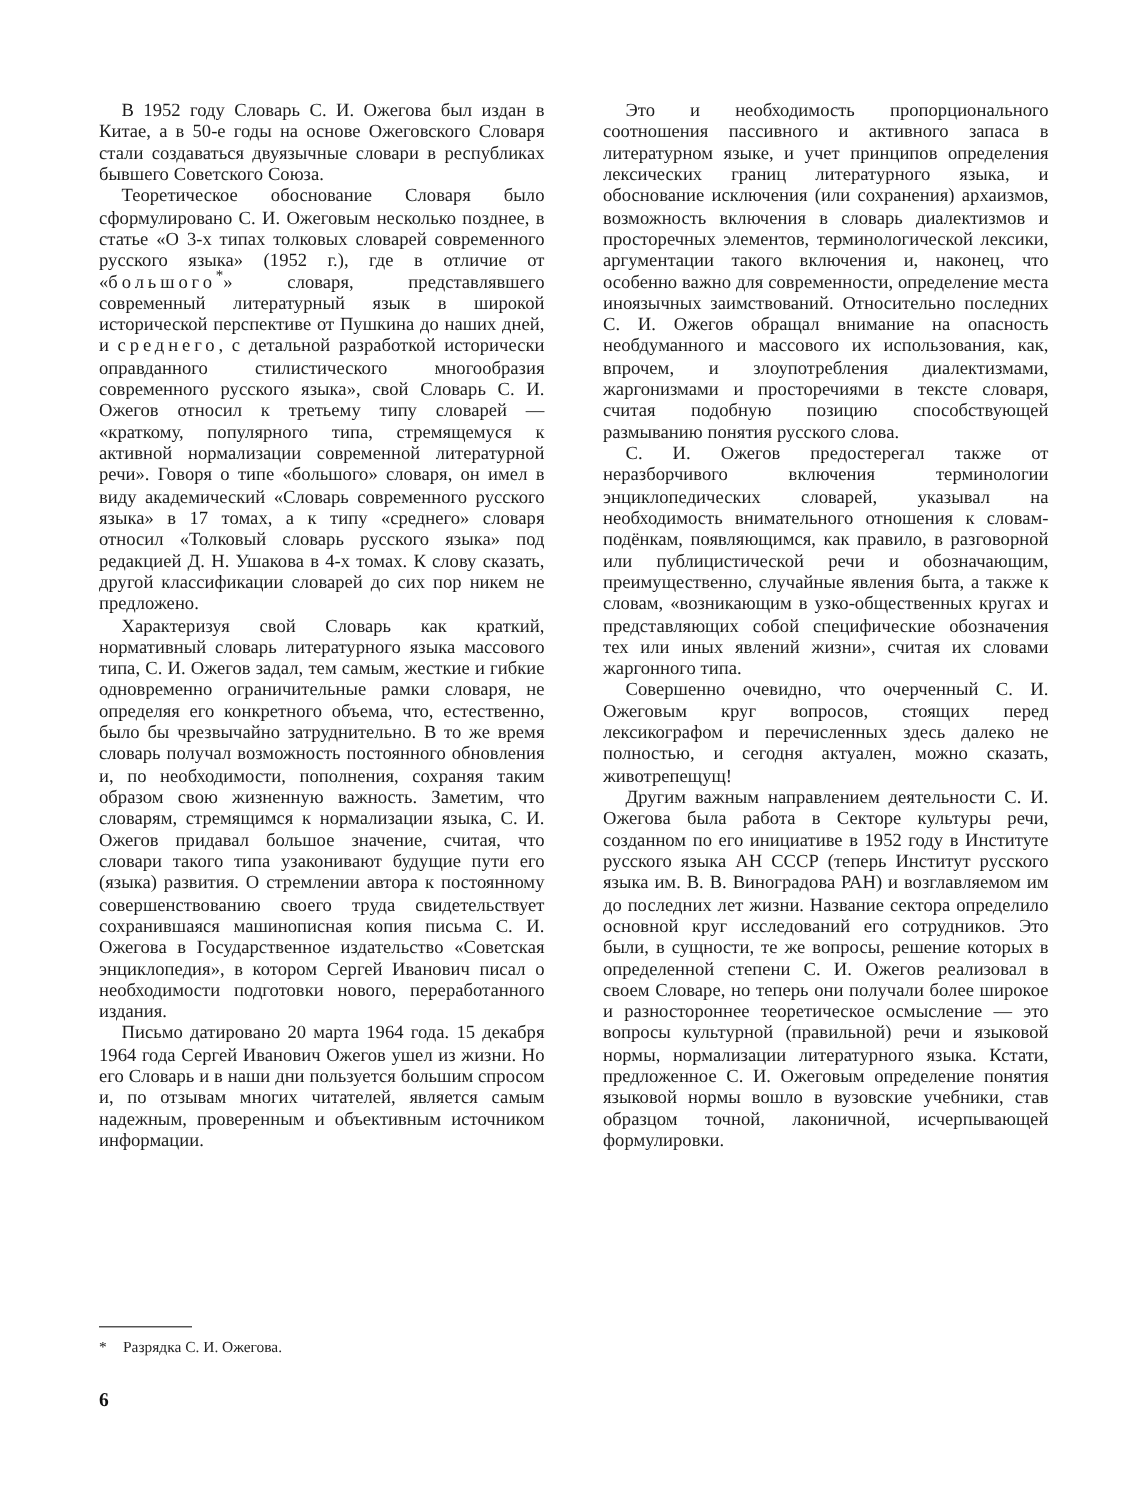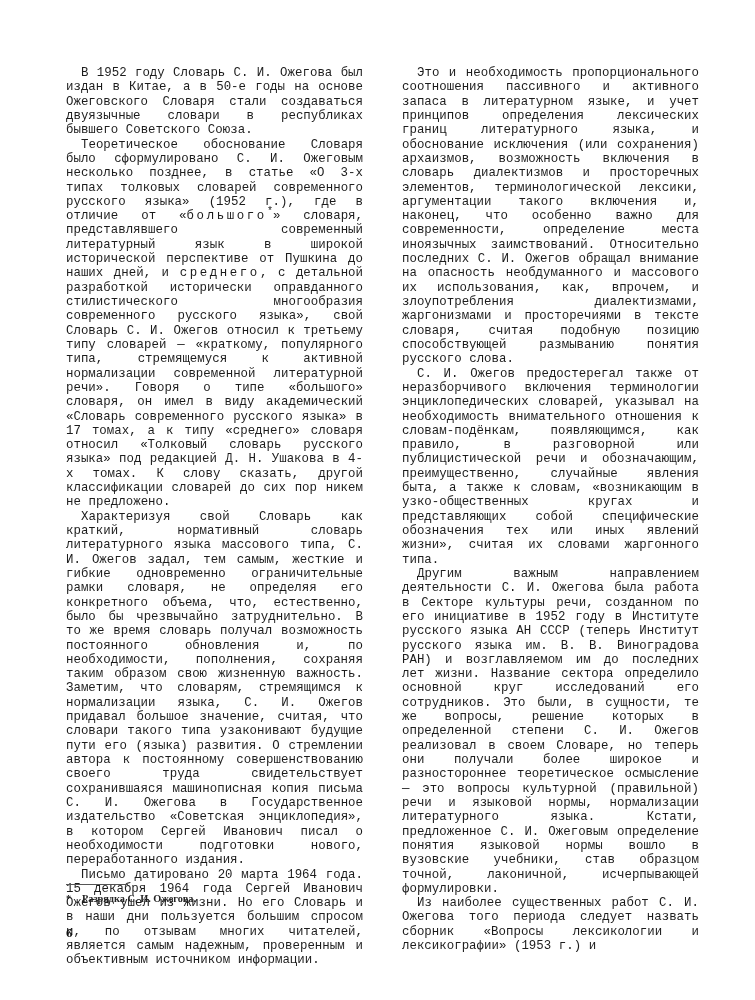--- a/index.html
+++ b/index.html
@@ -47,42 +47,40 @@
   .para {
     margin: 0;
     text-indent: 15px;
     text-align: justify;
     text-justify: inter-word;
     font-size: 12.4px;
     line-height: 14.32px;
     letter-spacing: 0.02px;
     word-spacing: 0.1px;
     hyphens: manual;
-    font-family: Liberation Mono, monospace;
   }
 
   
   .spaced {
     letter-spacing: 2.6px;
     margin-top: 28px;
   }
   .fn-marker {
     font-size: 10px;
     vertical-align: super;
     line-height: 0;
     letter-spacing: 0;
   }
 
   
   .footnote-block {
     position: absolute;
     left: 66px;
     top: 884px;
     width: 297px;
-    font-weight: bold;
   }
   .footnote-rule {
     width: 62px;
     height: 0;
     border-top: 1px solid #555555;
     margin: 0 0 7px 0;
   }
   .footnote {
     margin: 0;
     font-size: 10.3px;
@@ -117,22 +115,22 @@
     <div class="column column-left">
       <p class="para">В 1952 году Словарь С. И. Ожегова был издан в Китае, а в 50-е годы на основе Ожеговского Словаря стали создаваться двуязычные словари в республиках бывшего Советского Союза.</p>
       <p class="para">Теоретическое обоснование Словаря было сформулировано С. И. Ожеговым несколько позднее, в статье «О 3-х типах толковых словарей современного русского языка» (1952 г.), где в отличие от «<span class="spaced">большого</span><span class="fn-marker">*</span>» словаря, представлявшего современный литературный язык в широкой исторической перспективе от Пушкина до наших дней, и <span class="spaced">среднего</span>, с детальной разработкой исторически оправданного стилистического многообразия современного русского языка», свой Словарь С. И. Ожегов относил к третьему типу словарей — «краткому, популярного типа, стремящемуся к активной нормализации современной литературной речи». Говоря о типе «большого» словаря, он имел в виду академический «Словарь современного русского языка» в 17 томах, а к типу «среднего» словаря относил «Толковый словарь русского языка» под редакцией Д. Н. Ушакова в 4-х томах. К слову сказать, другой классификации словарей до сих пор никем не предложено.</p>
       <p class="para">Характеризуя свой Словарь как краткий, нормативный словарь литературного языка массового типа, С. И. Ожегов задал, тем самым, жесткие и гибкие одновременно ограничительные рамки словаря, не определяя его конкретного объема, что, естественно, было бы чрезвычайно затруднительно. В то же время словарь получал возможность постоянного обновления и, по необходимости, пополнения, сохраняя таким образом свою жизненную важность. Заметим, что словарям, стремящимся к нормализации языка, С. И. Ожегов придавал большое значение, считая, что словари такого типа узаконивают будущие пути его (языка) развития. О стремлении автора к постоянному совершенствованию своего труда свидетельствует сохранившаяся машинописная копия письма С. И. Ожегова в Государственное издательство «Советская энциклопедия», в котором Сергей Иванович писал о необходимости подготовки нового, переработанного издания.</p>
       <p class="para">Письмо датировано 20 марта 1964 года. 15 декабря 1964 года Сергей Иванович Ожегов ушел из жизни. Но его Словарь и в наши дни пользуется большим спросом и, по отзывам многих читателей, является самым надежным, проверенным и объективным источником информации.</p>
     </div>
 
     <div class="column column-right">
       <p class="para">Это и необходимость пропорционального соотношения пассивного и активного запаса в литературном языке, и учет принципов определения лексических границ литературного языка, и обоснование исключения (или сохранения) архаизмов, возможность включения в словарь диалектизмов и просторечных элементов, терминологической лексики, аргументации такого включения и, наконец, что особенно важно для современности, определение места иноязычных заимствований. Относительно последних С. И. Ожегов обращал внимание на опасность необдуманного и массового их использования, как, впрочем, и злоупотребления диалектизмами, жаргонизмами и просторечиями в тексте словаря, считая подобную позицию способствующей размыванию понятия русского слова.</p>
       <p class="para">С. И. Ожегов предостерегал также от неразборчивого включения терминологии энциклопедических словарей, указывал на необходимость внимательного отношения к словам-подёнкам, появляющимся, как правило, в разговорной или публицистической речи и обозначающим, преимущественно, случайные явления быта, а также к словам, «возникающим в узко-общественных кругах и представляющих собой специфические обозначения тех или иных явлений жизни», считая их словами жаргонного типа.</p>
+      <p class="para">Совершенно очевидно, что очерченный С. И. Ожеговым круг вопросов, стоящих перед лексикографом и перечисленных здесь далеко не полностью, и сегодня актуален, можно сказать, животрепещущ!</p>
       <p class="para">Другим важным направлением деятельности С. И. Ожегова была работа в Секторе культуры речи, созданном по его инициативе в 1952 году в Институте русского языка АН СССР (теперь Институт русского языка им. В. В. Виноградова РАН) и возглавляемом им до последних лет жизни. Название сектора определило основной круг исследований его сотрудников. Это были, в сущности, те же вопросы, решение которых в определенной степени С. И. Ожегов реализовал в своем Словаре, но теперь они получали более широкое и разностороннее теоретическое осмысление — это вопросы культурной (правильной) речи и языковой нормы, нормализации литературного языка. Кстати, предложенное С. И. Ожеговым определение понятия языковой нормы вошло в вузовские учебники, став образцом точной, лаконичной, исчерпывающей формулировки.</p>
-      <p class="para">Из наиболее существенных работ С. И. Ожегова того периода следует назвать сборник «Вопросы лексикологии и лексикографии» (1953 г.) и</p>
     </div>
 
   </div>
 
   <div class="footnote-block">
     <div class="footnote-rule"></div>
     <p class="footnote"><span class="fn-star">*</span><span>Разрядка С. И. Ожегова.</span></p>
   </div>
 
   <div class="folio">6</div>

